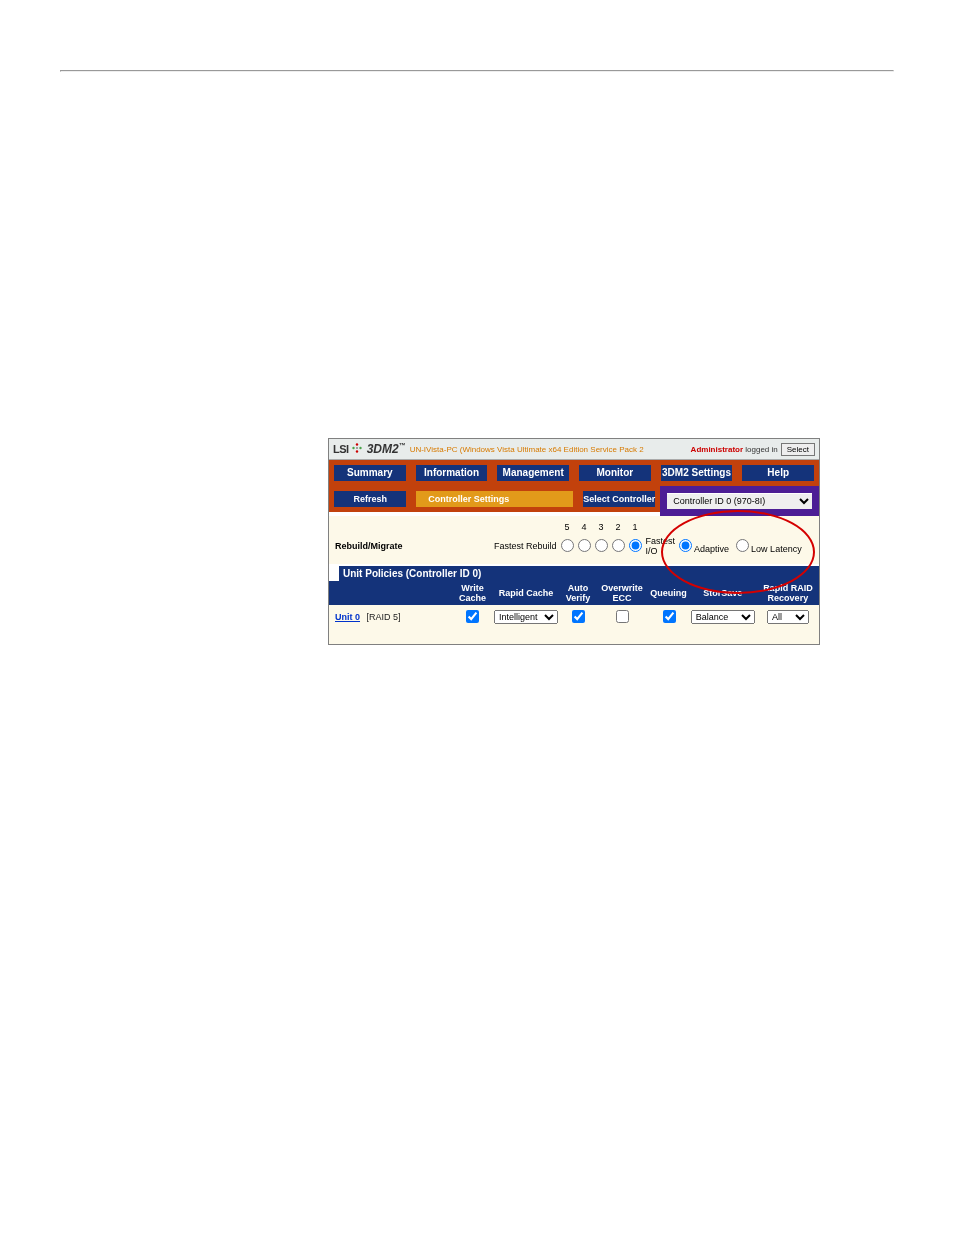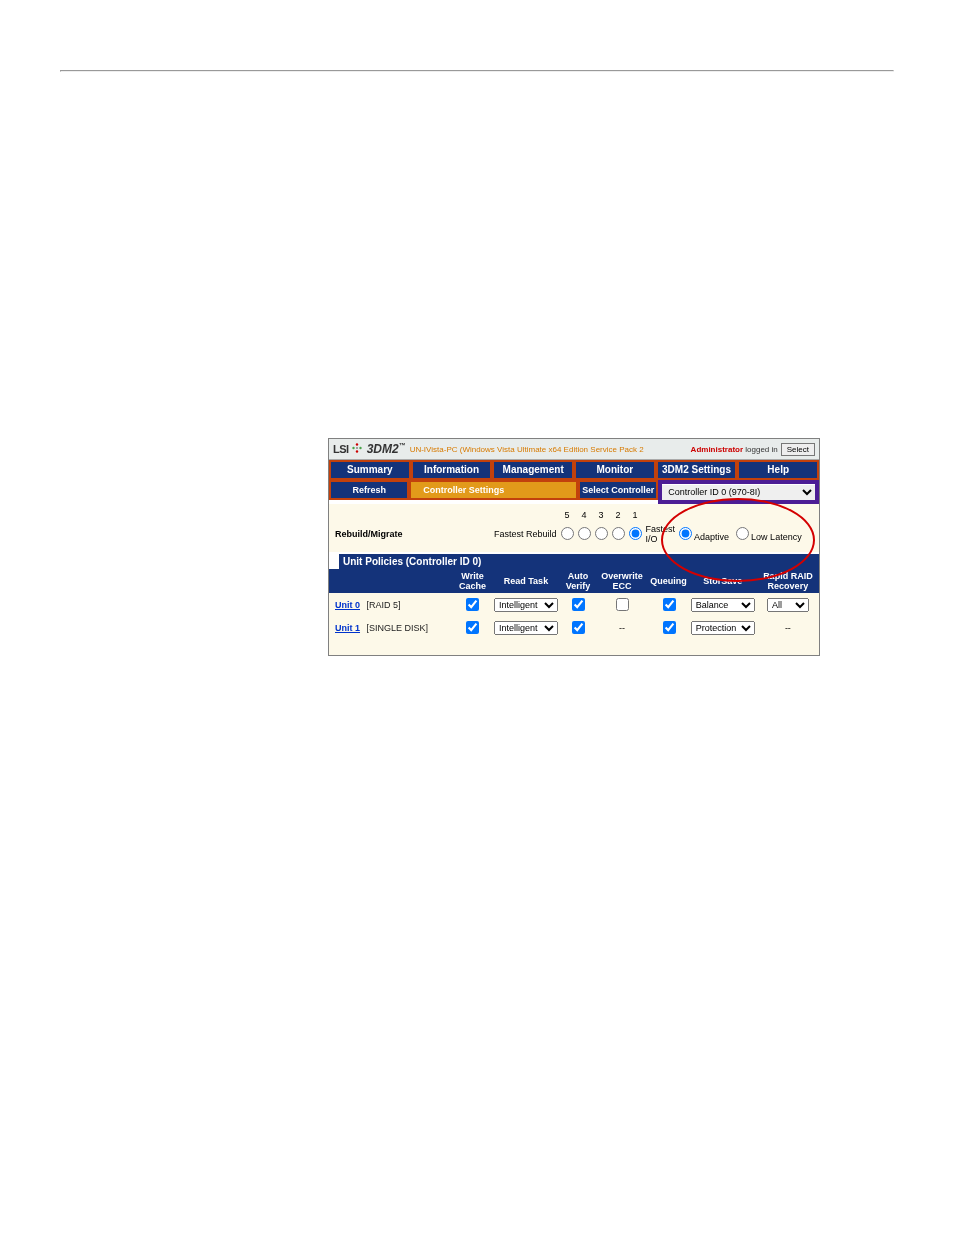--- a/index.html
+++ b/index.html
@@ -56,28 +56,28 @@
   .menu-row {
     display: flex;
   }
   .menu-cell {
     flex: 1;
     text-align: center;
     font-size: 10px;
     font-weight: bold;
     color: #fff;
     background: #14337a;
-    border: 2px solid #c2410c;
+    border: 5px solid #c2410c;
     height: 16px;
     line-height: 16px;
   }
   .menu-row2 .menu-cell { font-size: 9px; }
   .menu-cell.orange { background: #e29a1a; color: #fff; }
   .menu-cell.select-wrap {
-    background: #fff; border: 4px solid #4c1d95; padding:0;
+    background: #fff; border: 7px solid #4c1d95; padding:0;
     display:flex; align-items:center;
   }
   .ctrl-select {
     font-size: 9px; width:100%; height:15px; border:none; padding-left:2px;
   }
 
   .section-header {
     background: #14337a;
     color: #fff;
     font-weight: bold;
@@ -219,51 +219,38 @@
         </table>
     </div>
 
     <div class="section-header policies">Unit Policies (Controller ID 0)</div>
     <div class="policies-area">
       <table class="policies-table">
         <tbody>
             <tr>
           <th class="first"></th>
           <th>Write Cache</th>
-          <th>Read Task</th>
+          <th>Rapid Cache</th>
           <th>Auto Verify</th>
           <th>Overwrite ECC</th>
           <th>Queuing</th>
           <th>StorSave</th>
           <th>Rapid RAID Recovery</th>
         </tr>
         <tr>
           <td class="first">
             <a href="#">Unit 0</a>
             <span class="raidlbl">[RAID 5]</span>
           </td>
           <td><input type="checkbox" checked="" style=""></td>
           <td><select class="mini-select"><option>Intelligent</option></select></td>
           <td><input type="checkbox" checked="" style=""></td>
           <td><input type="checkbox" style=""></td>
           <td><input type="checkbox" checked="" style=""></td>
           <td><select class="mini-select"><option>Balance</option></select></td>
           <td><select class="mini-select sm"><option>All</option></select></td>
         </tr>
-        <tr>
-          <td class="first">
-            <a href="#">Unit 1</a>
-            <span class="raidlbl">[SINGLE DISK]</span>
-          </td>
-          <td><input type="checkbox" checked="" style=""></td>
-          <td><select class="mini-select"><option>Intelligent</option></select></td>
-          <td><input type="checkbox" checked="" style=""></td>
-          <td>--</td>
-          <td><input type="checkbox" checked="" style=""></td>
-          <td><select class="mini-select"><option>Protection</option></select></td>
-          <td>--</td>
-        </tr>
       </tbody>
         </table>
     </div>
 
   </div>
 </div>
 
 </body></html>

